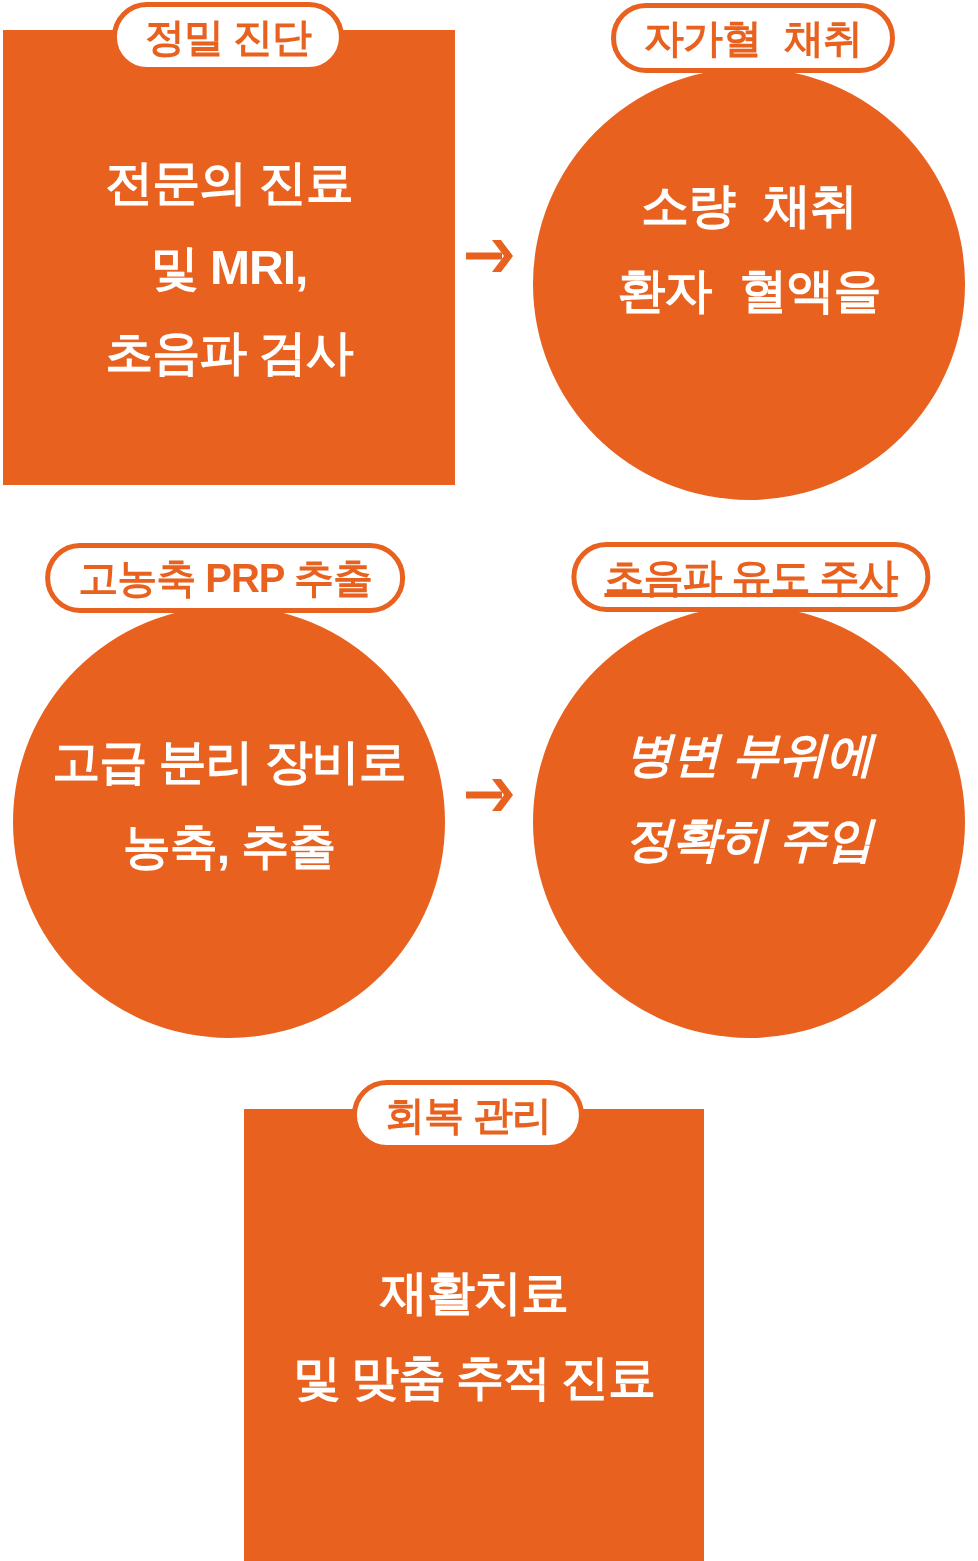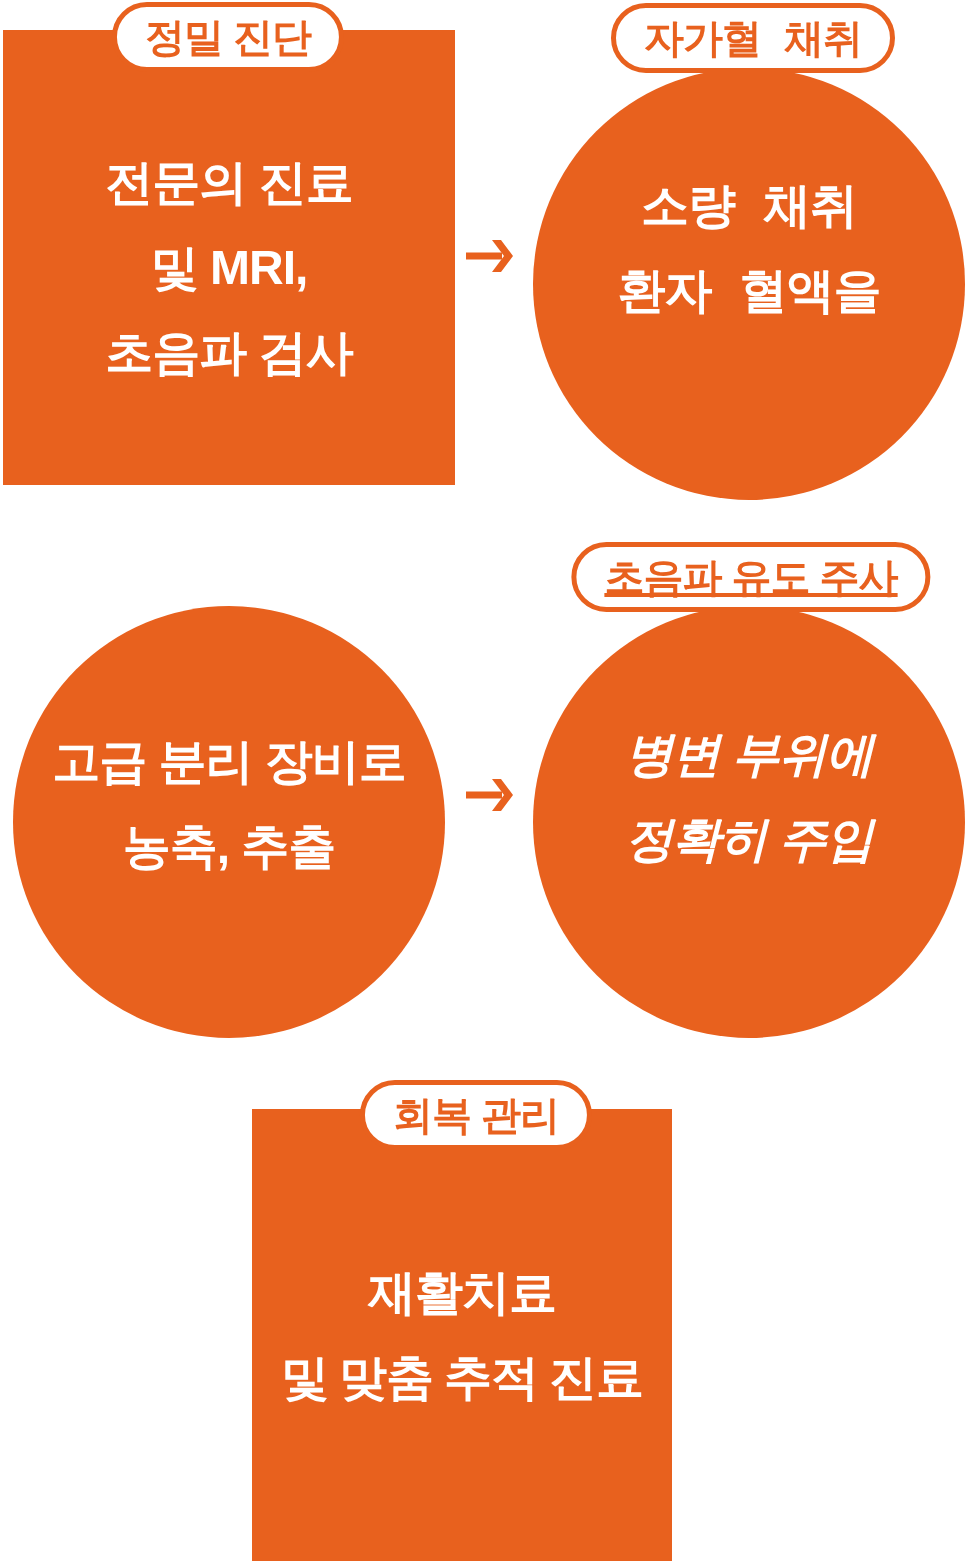--- a/index.html
+++ b/index.html
@@ -81,40 +81,41 @@
 
   <div class="step circle" style="left:533px; top:68px; width:432px; height:432px;font-family:Liberation Mono, monospace;">
     <div class="badge" style="left:220px; top:-65px;">자가혈 채취</div>
     <div class="content" style="top:99px;">
       <div>소량 채취</div>
       <div>환자 혈액을</div>
     </div>
   </div>
 
   <div class="step circle" style="left:13px; top:606px; width:432px; height:432px;">
+    <div class="badge" style="left:212px; top:-63px;">고농축 PRP 추출</div>
     <div class="content" style="top:113px;">
       <div>고급 분리 장비로</div>
       <div>농축, 추출</div>
     </div>
   </div>
 
   <svg class="arrow" style="left:466px; top:775px;" width="48" height="40" viewBox="0 0 48 40" aria-hidden="true">
     <rect x="0" y="16.5" width="36" height="7" fill="currentColor"></rect>
     <polygon points="26,4 35,4 47,20 35,36 26,36 38,20" fill="currentColor"></polygon>
   </svg>
 
   <div class="step circle" style="left:533px; top:606px; width:432px; height:432px;">
     <div class="badge" style="left:218px; top:-64px;text-decoration:underline;">초음파 유도 주사</div>
     <div class="content" style="top:106px;font-style:italic;">
       <div>병변 부위에</div>
       <div>정확히 주입</div>
     </div>
   </div>
 
-  <div class="step square" style="left:252px; top:1109px; width:420px; height:452px;">
+  <div class="step square" style="left:244px; top:1109px; width:460px; height:452px;">
     <div class="badge" style="left:224px; top:-29px;">회복 관리</div>
     <div class="content" style="top:141px;font-family:Liberation Serif, serif;">
       <div>재활치료</div>
       <div>및 맞춤 추적 진료</div>
     </div>
   </div>
 
 </div>
 
 </body></html>

